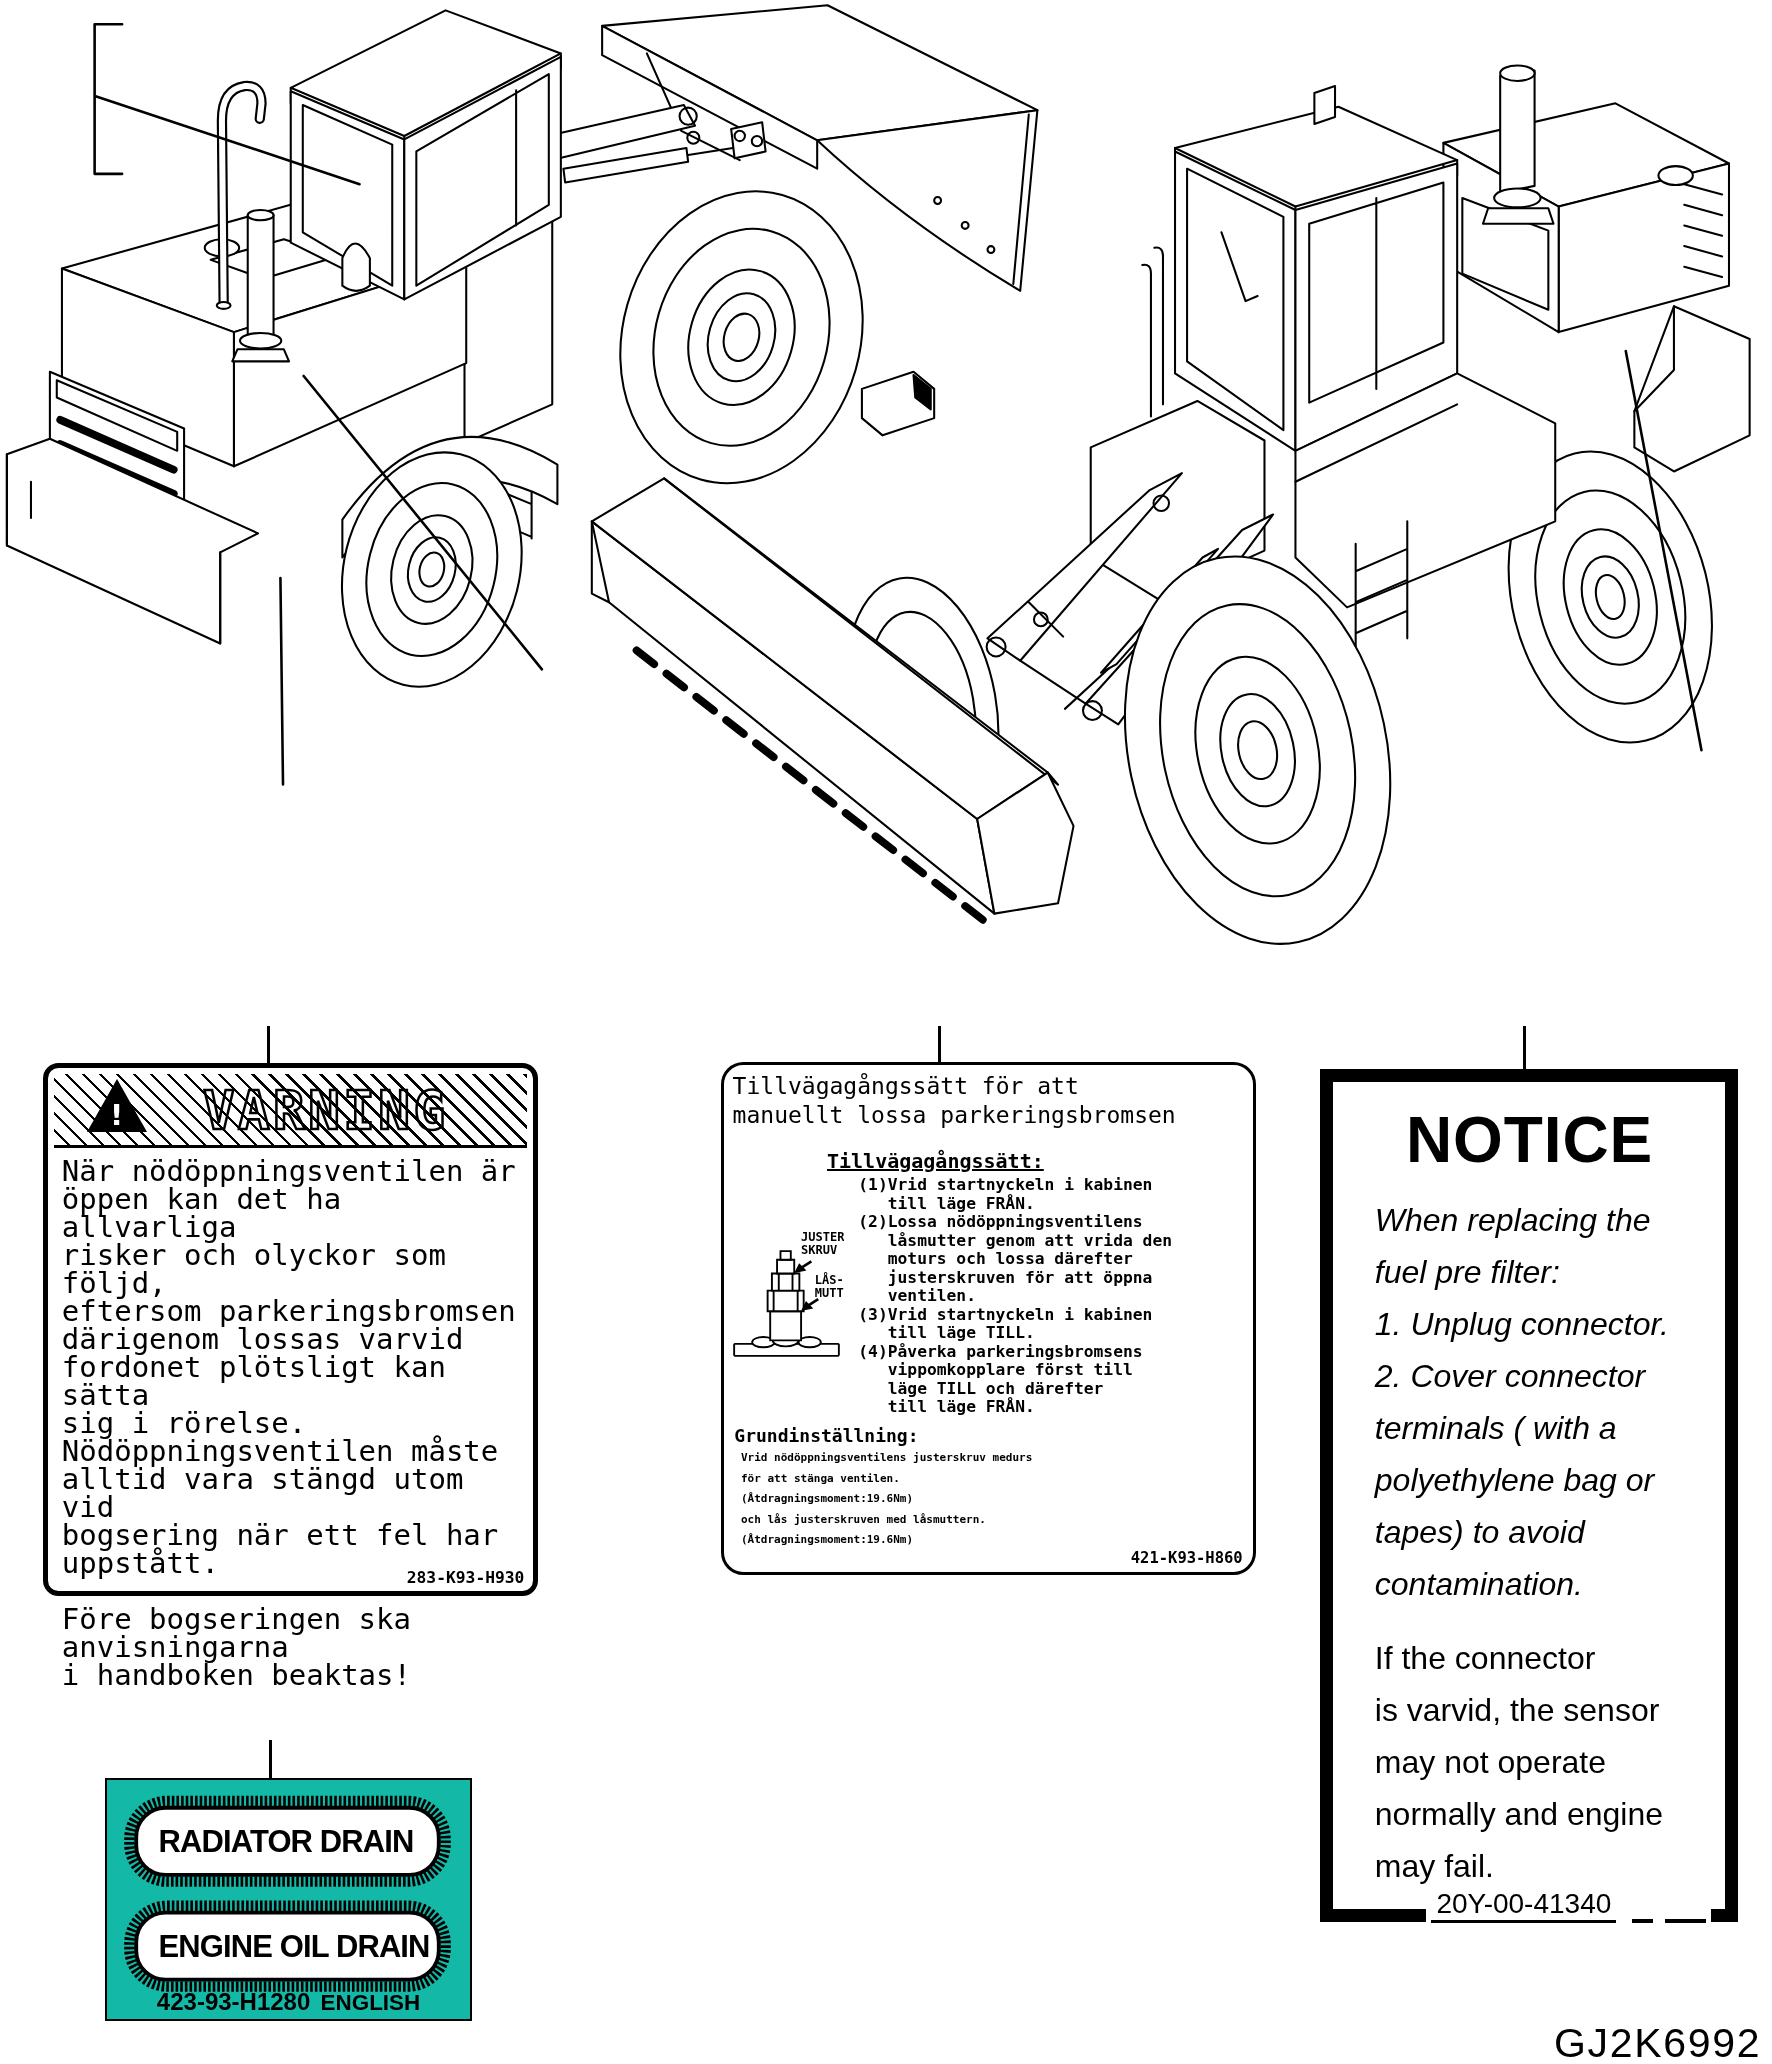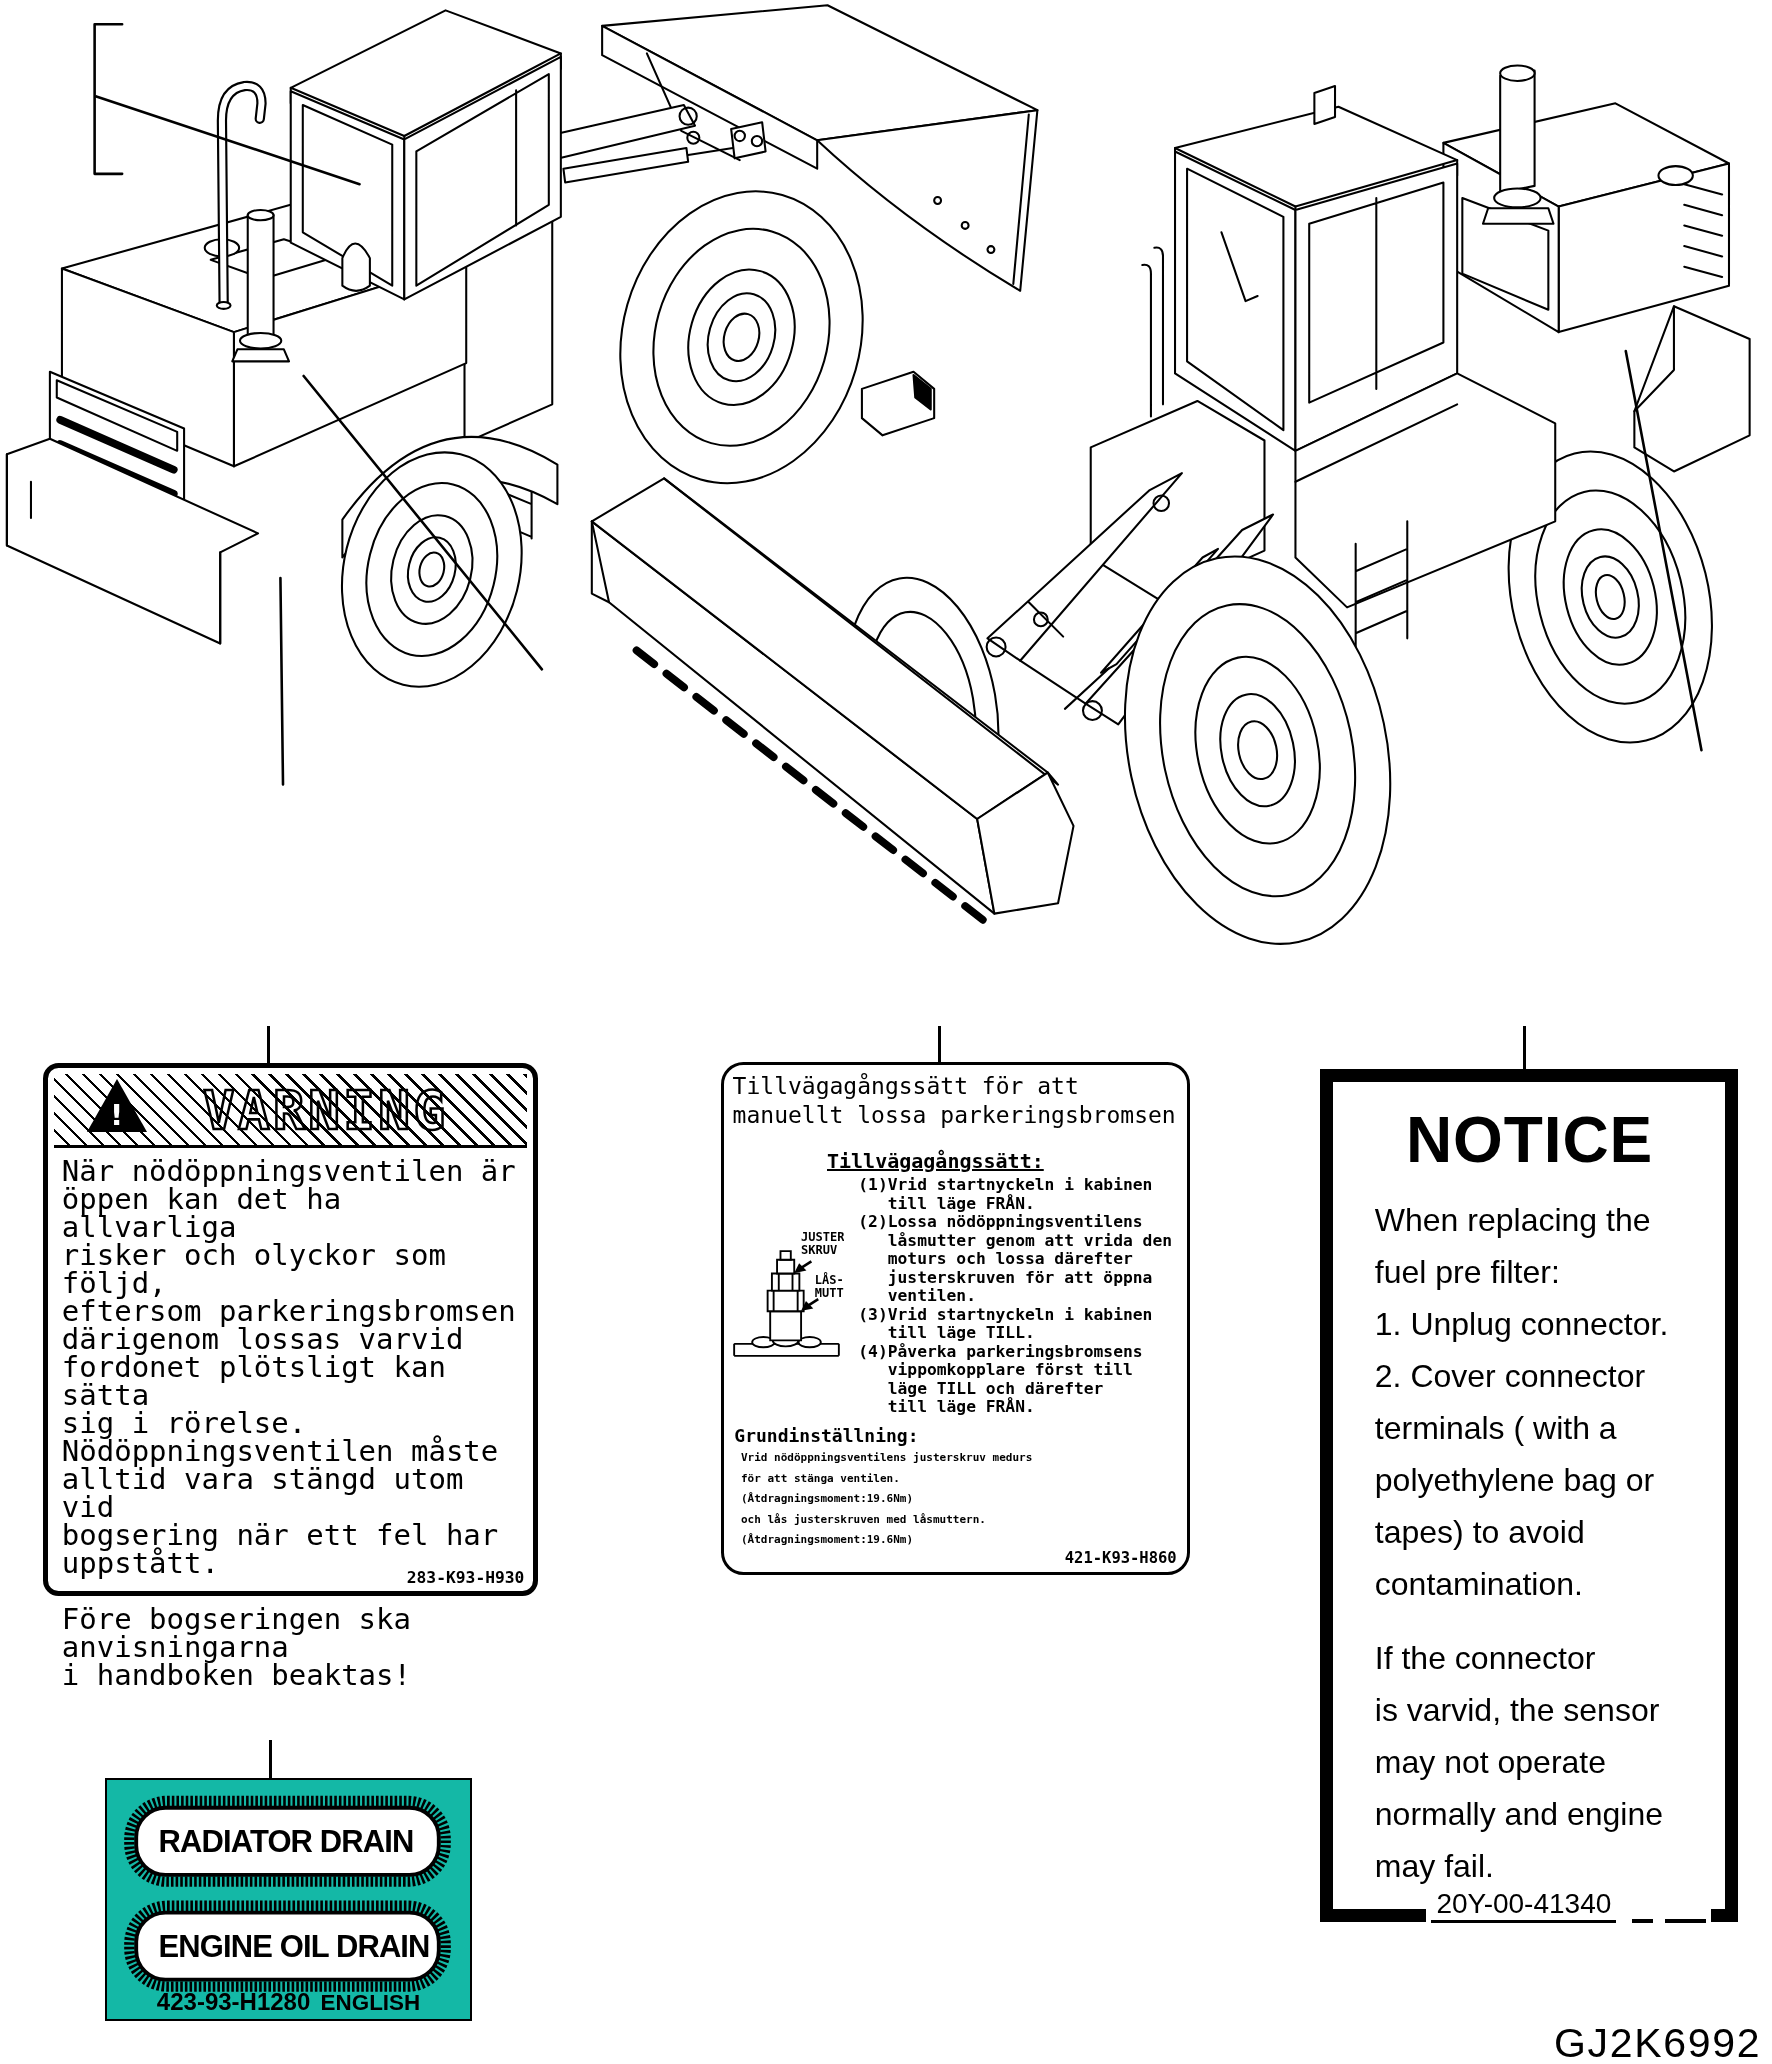--- a/index.html
+++ b/index.html
@@ -17,37 +17,37 @@
      background:repeating-linear-gradient(45deg,#fff 0 9.5px,#000 9.5px 12px);}
   .varning .tri{position:absolute;left:33px;top:5.2px;width:0;height:0;
      border-left:30px solid transparent;border-right:30px solid transparent;border-bottom:53px solid #000;}
   .varning .tri span{position:absolute;left:-6.9px;top:19px;color:#fff;font-size:29px;font-weight:bold;
      font-family:"DejaVu Sans",sans-serif;}
   .varning .bandtext{position:absolute;left:0;top:0;width:100%;height:100%;}
   .varning .body{position:absolute;left:13.8px;top:89px;right:6.9px;font-size:29px;line-height:28px;
      white-space:pre-line;letter-spacing:0px;}
   .varning .pno{position:absolute;right:8.6px;bottom:4.3px;font-size:16.3px;font-weight:bold;}
   
-  .proc{position:absolute;left:721px;top:1062px;width:469px;height:513px;
+  .proc{position:absolute;left:721px;top:1062px;width:535px;height:513px;
         border:3.4px solid #000;border-radius:22.4px;background:#fff;box-sizing:border-box;}
   .proc .title{margin:6.9px 0 0 8.6px;font-size:23px;line-height:29px;white-space:pre-line;}
   .proc .sub{margin:19px 0 0 103px;font-size:20px;font-weight:bold;text-decoration:underline;}
   .proc .steps{margin:3.4px 0 0 6.9px;font-size:16.3px;line-height:18.5px;font-weight:bold;
      white-space:pre;font-family:"DejaVu Sans Mono",monospace;}
   .proc .bhead{margin:8.6px 0 0 10.3px;font-size:18px;font-weight:bold;}
   .proc .bbody{margin:1.7px 0 0 10.3px;font-size:11px;line-height:20.6px;font-weight:bold;white-space:pre;
      font-family:"DejaVu Sans Mono",monospace;}
   .proc .pno{position:absolute;right:10.3px;bottom:5.2px;font-size:15.5px;font-weight:bold;}
   .proc .valve{position:absolute;left:5.2px;top:160px;}
   
   .notice{position:absolute;left:1320px;top:1069px;width:418px;height:853px;
           border:13.8px solid #000;background:#fff;box-sizing:border-box;
           font-family:"Liberation Sans","DejaVu Sans",sans-serif;padding-left:28px;}
   .notice .title{margin:20.6px 0 0 45px;font-size:64px;font-weight:bold;letter-spacing:0.9px;}
-  .notice .p1{margin:17px 0 0 13.8px;font-size:32px;line-height:52px;white-space:pre-line;}
+  .notice .p1{margin:17px 0 0 13.8px;font-size:32px;line-height:52px;white-space:pre-line;font-style:italic;}
   .notice .p2{margin:22.4px 0 0 13.8px;font-size:32px;line-height:52px;white-space:pre-line;}
   .notice .pstrip{position:absolute;left:93px;bottom:-13.8px;height:31px;background:#fff;
      display:flex;align-items:flex-end;padding:0 5.2px;}
   .notice .pnum{font-size:28px;border-bottom:3.4px solid #000;padding:0 5.2px 0 5.2px;}
   .notice .dash1{display:inline-block;width:20.6px;height:3.4px;background:#000;margin:0 0 0 15.5px;}
   .notice .dash2{display:inline-block;width:41px;height:3.4px;background:#000;margin:0 0 0 12px;}
   
   .drain{position:absolute;left:105px;top:1778px;width:367px;height:243px;border:2.6px solid #000;
          background:#14b8a6;box-sizing:border-box;font-family:"Liberation Sans","DejaVu Sans",sans-serif;}
   .drain .pline{position:absolute;bottom:3.4px;width:100%;text-align:center;font-size:24px;font-weight:bold;

